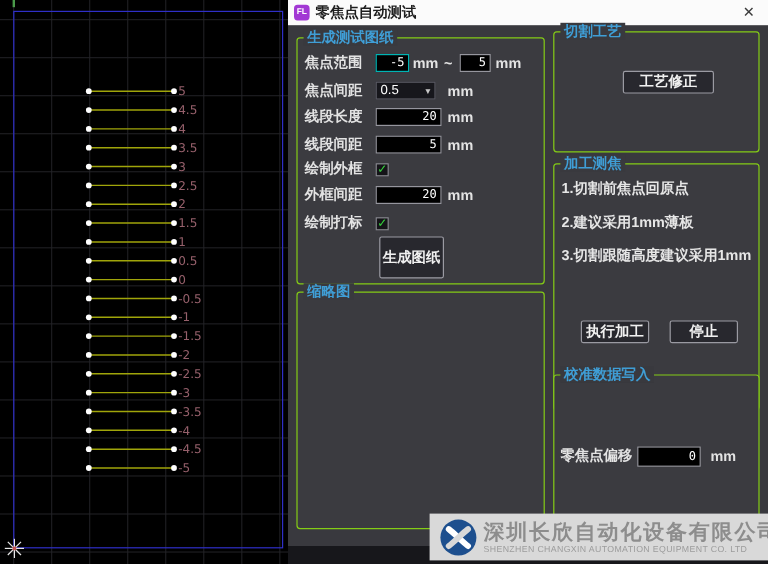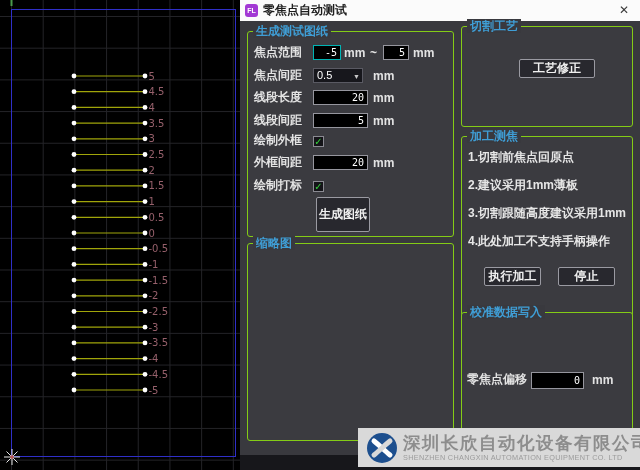--- a/index.html
+++ b/index.html
@@ -220,21 +220,20 @@
       <div class="groupbox" style="left:221px;top:5px;width:172px;height:101px;">
         <span class="gtitle">切割工艺</span>
         <div class="btn" style="left:57px;top:32px;width:76px;height:19px;text-align:right;">工艺修正</div>
       </div>
 
       <div class="groupbox" style="left:221px;top:115px;width:172px;height:206px;padding-left:12px;">
         <span class="gtitle">加工测焦</span>
         <div class="note" style="top:12px;">1.切割前焦点回原点</div>
         <div class="note" style="top:40px;">2.建议采用1mm薄板</div>
         <div class="note" style="top:68px;">3.切割跟随高度建议采用1mm</div>
-        <div class="note" style="top:96px;">4.此处加工不支持手柄操作</div>
         <div class="btn" style="left:22px;top:130px;width:57px;height:19px;">执行加工</div>
         <div class="btn" style="left:96px;top:130px;width:57px;height:19px;">停止</div>
       </div>
 
       <div class="groupbox" style="left:221px;top:291px;width:172px;height:121px;padding-left:10px;">
         <span class="gtitle">校准数据写入</span>
         <span class="lbl" style="left:5px;top:60px;">零焦点偏移</span>
         <input class="inp" style="left: 69px; top: 59px; width: 53px; height: 17px;" value="0">
         <span class="unit" style="left:130px;top:60px;">mm</span>
       </div>

